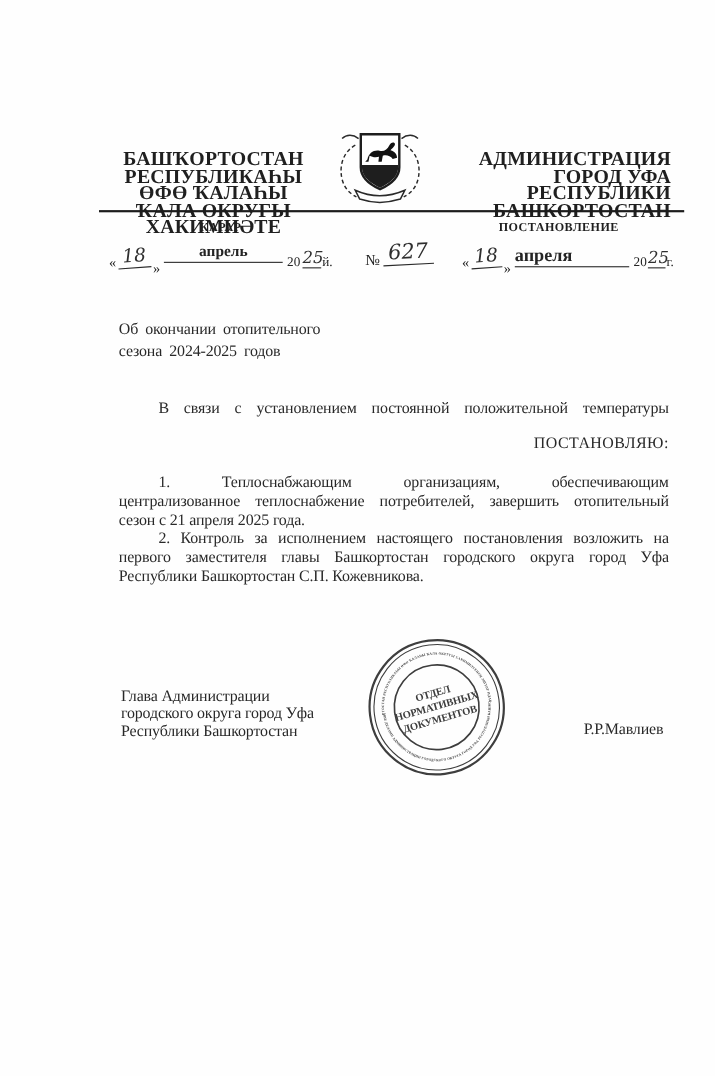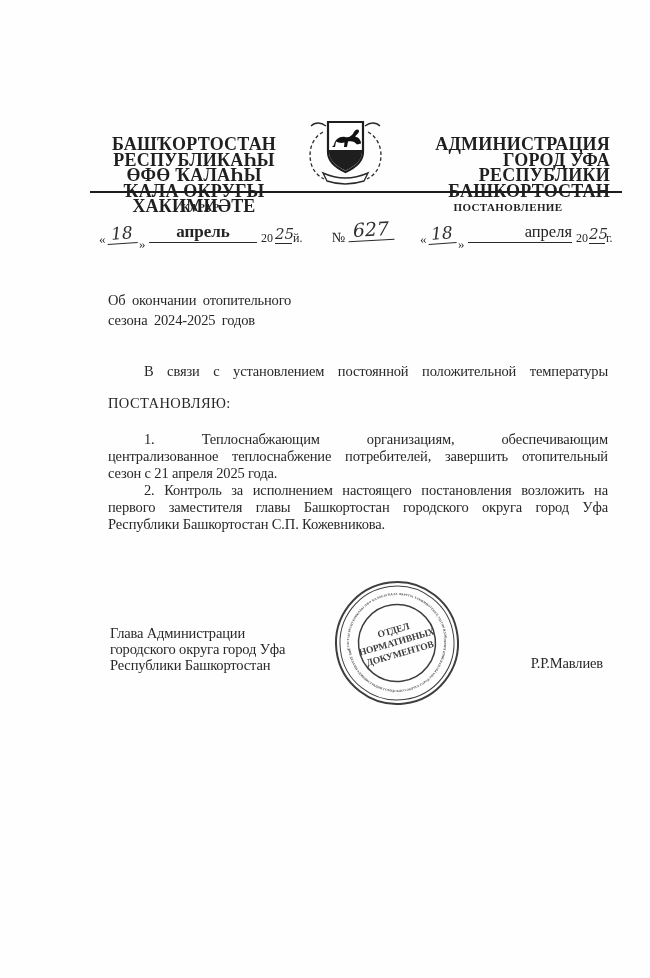--- a/index.html
+++ b/index.html
@@ -20,41 +20,41 @@
   .doctype-left{left:150px;width:100px;}
   .doctype-right{left:433px;width:150px;}
   
   .dl{position:absolute;font-size:13px;color:#242424;}
   .hw{font-family:"DejaVu Serif",serif;font-style:italic;color:#2f2f2f;text-align:center;}
   .uline{border-bottom:1.4px solid #2a2a2a;}
   .q{font-size:13px;}
   .dl-q1L{left:99px;top:231px;}
   .dl-dayL{left:107px;top:223px;width:30px;font-size:17px;transform:rotate(-4deg);}
   .dl-q2L{left:139px;top:236px;}
-  .dl-monthL{left:149px;top:222px;width:108px;text-align:center;font-size:17px;font-weight:bold;}
+  .dl-monthL{left:149px;top:222px;width:108px;text-align:center;font-size:14px;font-weight:bold;}
   .dl-20L{left:261px;top:231px;font-size:12px;}
   .dl-25L{left:275px;top:225px;width:17px;font-size:15px;}
   .dl-sufL{left:293px;top:231px;font-size:12px;}
   .dl-no{left:332px;top:230px;font-size:14px;}
   .dl-num{left:348px;top:218px;width:46px;font-size:19px;transform:rotate(-3deg);}
   .dl-q1R{left:420px;top:231px;}
   .dl-dayR{left:428px;top:223px;width:28px;font-size:17px;transform:rotate(-4deg);}
   .dl-q2R{left:458px;top:236px;}
-  .dl-monthR{left:468px;top:222px;width:104px;text-align:right;font-size:16.5px;font-weight:normal;}
+  .dl-monthR{left:468px;top:222px;width:104px;text-align:left;font-size:16.5px;font-weight:bold;}
   .dl-20R{left:576px;top:231px;font-size:12px;}
   .dl-25R{left:589px;top:225px;width:16px;font-size:15px;}
   .dl-sufR{left:591px;top:231px;font-size:12px;transform:translateX(15px);}
   
   .content{margin:0 42px 0 108px;width:500px;font-size:14.5px;letter-spacing:-0.15px;}
   .subject{margin-top:32px;line-height:20px;word-spacing:3px;}
   .preamble{margin-top:32px;line-height:18px;}
   .tline{text-align:justify;text-align-last:justify;}
   .tline.last{text-align:justify;text-align-last:left;}
   .ind{padding-left:36px;}
-  .resolve{margin-top:14px;text-align:left;line-height:18px;letter-spacing:.4px;}
+  .resolve{margin-top:14px;text-align:right;line-height:18px;letter-spacing:.4px;}
   .items{margin-top:19px;line-height:17px;}
   
   .sig-area{position:relative;margin-top:46px;height:150px;}
   .sig-block{position:absolute;left:2px;top:46px;line-height:16px;}
   .sig-name{position:absolute;right:5px;top:76px;text-align:center;}
   .stamp{position:absolute;left:225px;top:0;transform:rotate(-7deg);opacity:.92;}
 </style>
 </head>
 <body>
 

